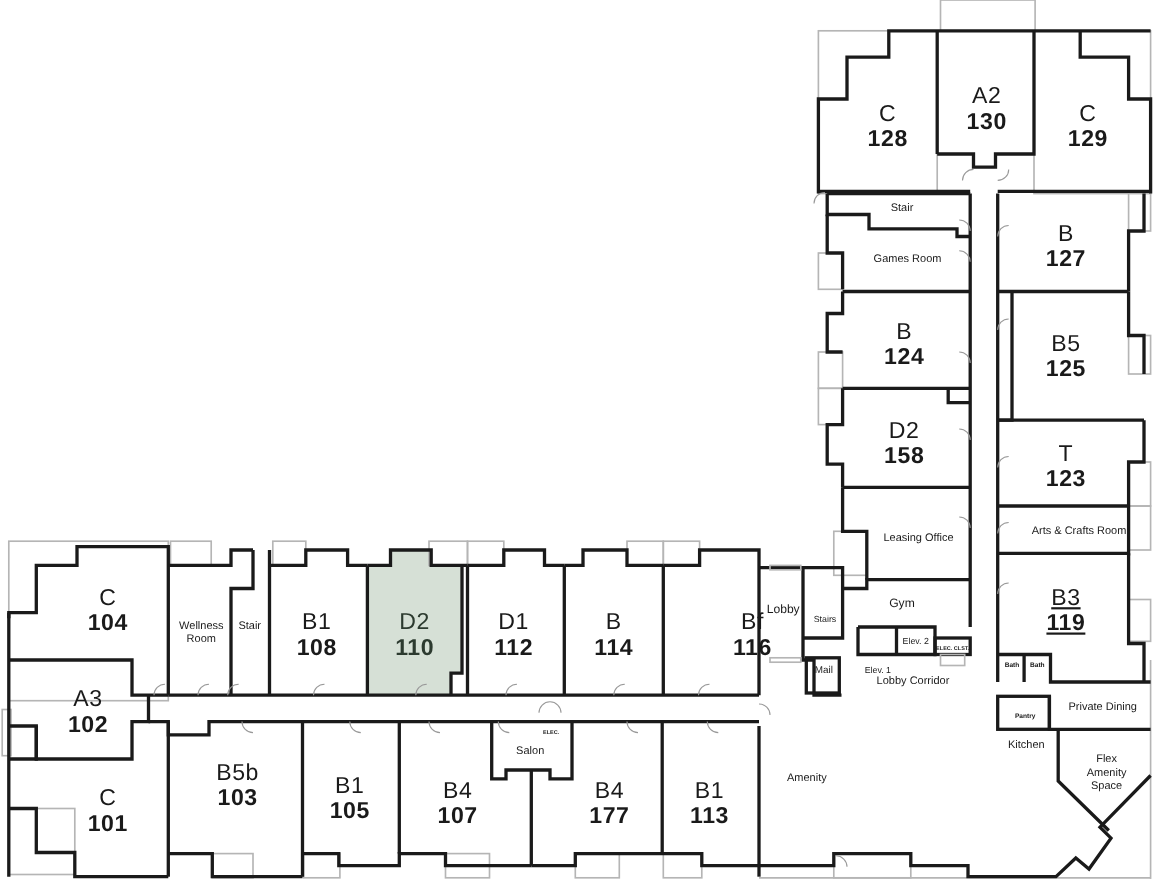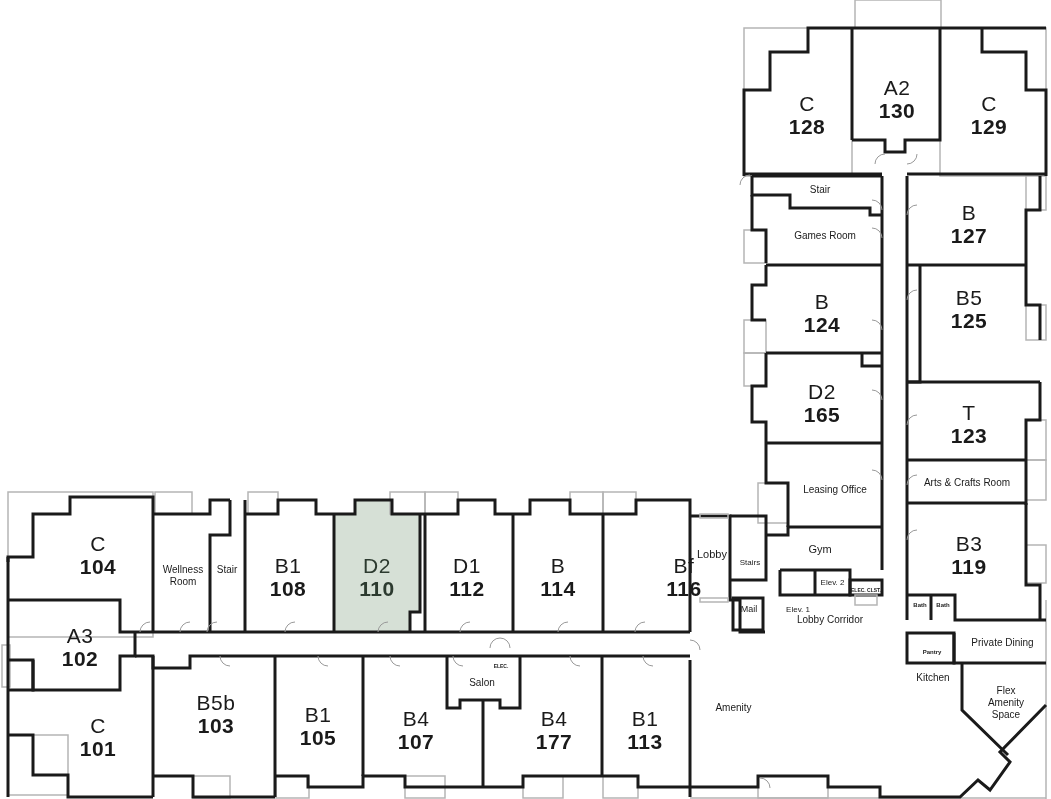--- a/index.html
+++ b/index.html
@@ -240,43 +240,43 @@
   <span class="num">129</span>
 </div>
 <div class="room" style="left:929px;top:199px;width:80px;height:50px;">
   <span class="type">B</span>
   <span class="num">127</span>
 </div>
 <div class="room" style="left:782px;top:288px;width:80px;height:50px;">
   <span class="type">B</span>
   <span class="num">124</span>
 </div>
-<div class="room" style="left:929px;top:284px;width:80px;height:50px;">
+<div class="room" style="left:929px;top:299px;width:80px;height:50px;">
   <span class="type">B5</span>
   <span class="num">125</span>
 </div>
 <div class="room" style="left:782px;top:378px;width:80px;height:50px;">
   <span class="type">D2</span>
-  <span class="num">165</span>
+  <span class="num">158</span>
 </div>
 <div class="room" style="left:929px;top:399px;width:80px;height:50px;">
   <span class="type">T</span>
   <span class="num">123</span>
 </div>
-<div class="room" style="left:929px;top:530px;width:80px;height:50px;">
+<div class="room" style="left:929px;top:530px;width:80px;height:50px;text-decoration:underline;">
   <span class="type">B3</span>
   <span class="num">119</span>
 </div>
 
 <div class="lbl" style="left:158px;top:564px;width:50px;white-space:normal;line-height:12px;">Wellness Room</div>
 <div class="lbl" style="left:212px;top:564px;width:30px;">Stair</div>
 <div class="lbl" style="left:790px;top:184px;width:60px;">Stair</div>
 <div class="lbl" style="left:780px;top:230px;width:90px;">Games Room</div>
 <div class="lbl" style="left:790px;top:484px;width:90px;">Leasing Office</div>
-<div class="lbl" style="left:910px;top:477px;width:114px;">Arts &amp; Crafts Room</div>
+<div class="lbl" style="left:910px;top:477px;width:114px;text-align:right;">Arts &amp; Crafts Room</div>
 <div class="lbl md" style="left:692px;top:548px;width:40px;">Lobby</div>
 <div class="lbl sm" style="left:734px;top:557px;width:32px;font-weight:400;font-size:8px;">Stairs</div>
 <div class="lbl md" style="left:800px;top:543px;width:40px;">Gym</div>
 <div class="lbl sm" style="left:781px;top:604px;width:34px;font-weight:400;font-size:8px;">Elev. 1</div>
 <div class="lbl sm" style="left:815px;top:577px;width:35px;font-weight:400;font-size:8px;">Elev. 2</div>
 <div class="lbl xs" style="left:851px;top:584px;width:30px;">ELEC. CLST.</div>
 <div class="lbl sm" style="left:735px;top:603px;width:28px;font-weight:400;font-size:9px;">Mail</div>
 <div class="lbl" style="left:780px;top:614px;width:100px;">Lobby Corridor</div>
 <div class="lbl" style="left:462px;top:677px;width:40px;">Salon</div>
 <div class="lbl xs" style="left:484px;top:660px;width:34px;">ELEC.</div>

